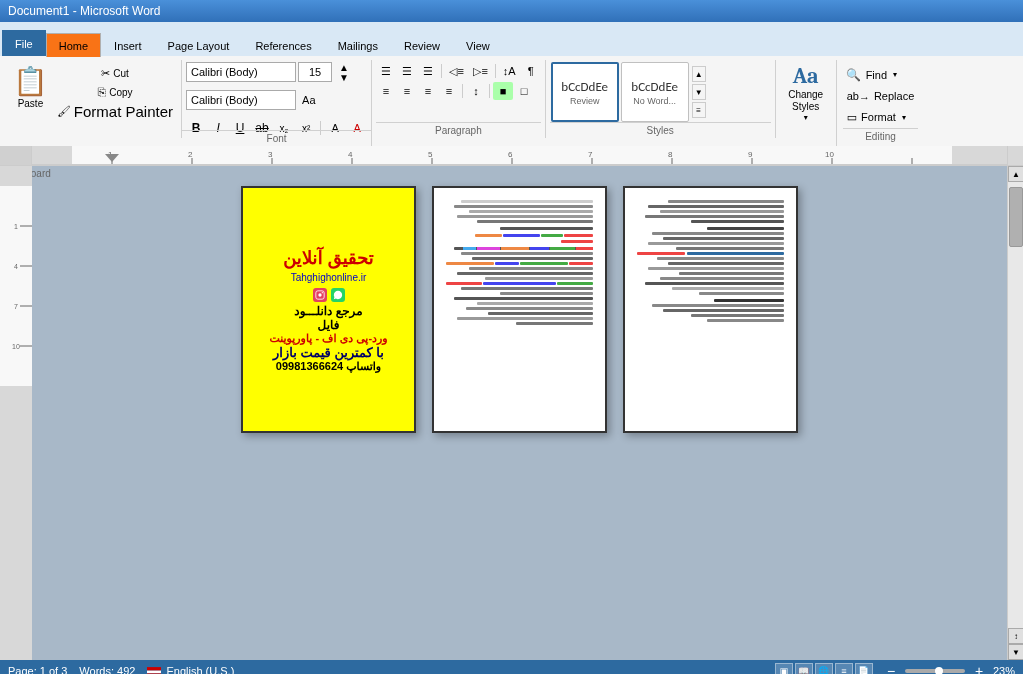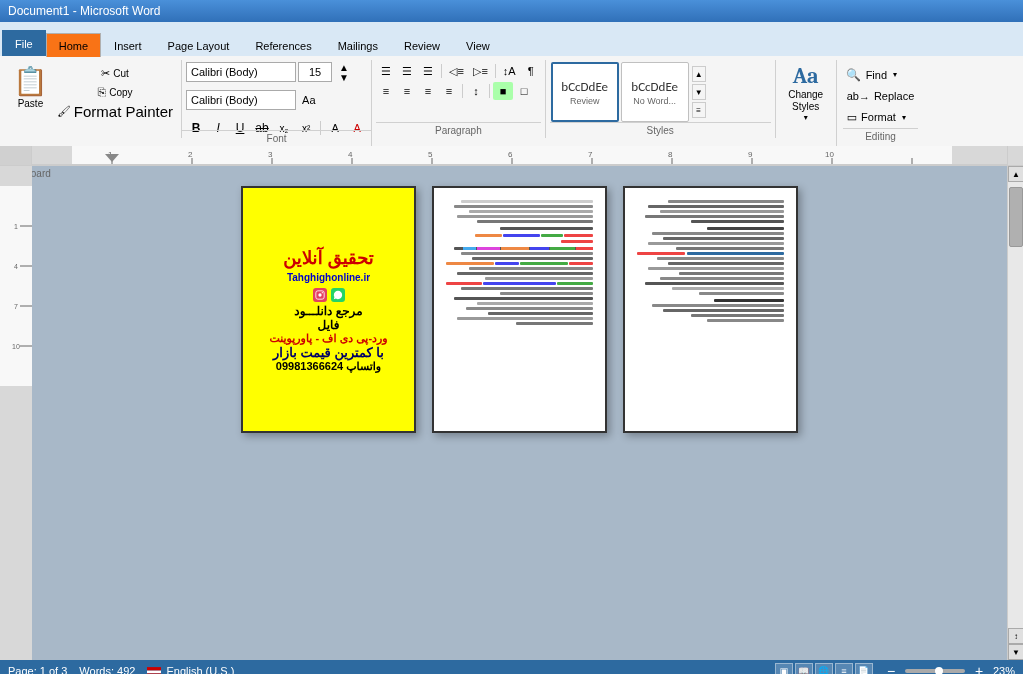--- a/index.html
+++ b/index.html
@@ -249,21 +249,21 @@
       font-size: 18px;
       font-weight: bold;
       color: #cc0000;
       text-align: center;
       font-family: 'Arial', sans-serif;
       direction: rtl;
     }
     .page1-url {
       font-size: 10px;
       color: #0000cc;
-      font-weight: bold;
+      font-weight: normal;
       margin: 3px 16px;
     }
     .page1-icons {
       display: flex;
       gap: 4px;
       margin: 2px 0;
     }
     .page1-text {
       font-size: 12px;
       font-weight: bold;

